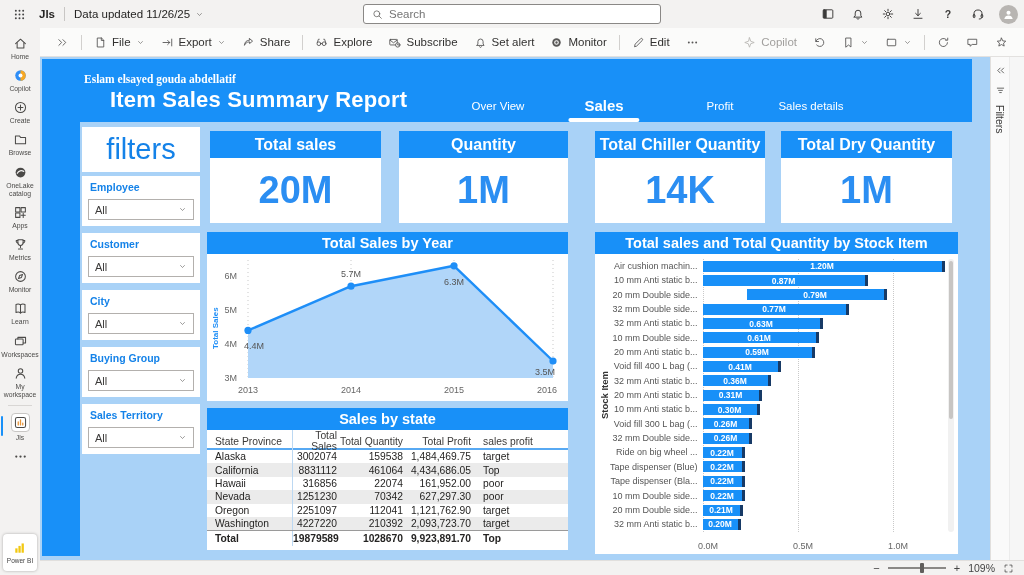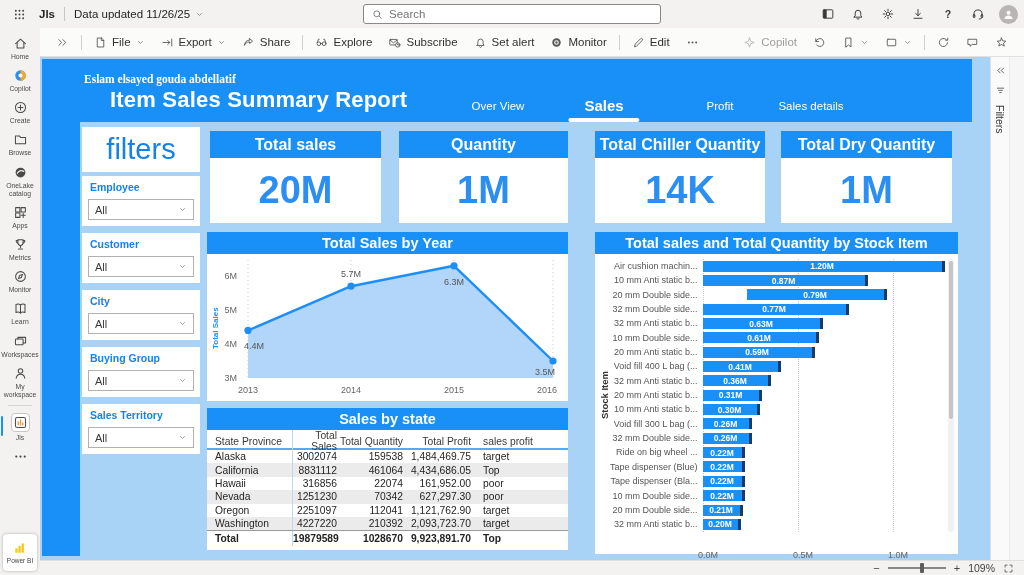--- a/index.html
+++ b/index.html
@@ -92,21 +92,21 @@
 #bylab{width:13px;display:flex;align-items:center;justify-content:center}
 #bylab span{writing-mode:vertical-rl;transform:rotate(180deg);font-size:9.5px;font-weight:bold;color:#333}
 #blabels{width:96px;display:flex;flex-direction:column}
 .blabel{height:14.35px;line-height:14.35px;font-size:9px;color:#555;text-align:right;padding-right:5px;white-space:nowrap;overflow:hidden}
 #btrack{flex:1;position:relative}
 .vgrid{position:absolute;top:0;bottom:0;border-left:1px dotted #c9c9c9}
 .barrow{height:14.35px;display:flex;align-items:center;position:relative}
 .bar{height:11px;background:#1890F8;border-right:3px solid #173A66;color:#fff;font-size:8.5px;font-weight:bold;display:flex;align-items:center;justify-content:center;cursor:pointer}
 #bscroll{width:8px;margin-left:3px;background:#f1f1f1;border-radius:4px;position:relative}
 #bthumb{position:absolute;left:1px;right:1px;top:2px;height:58%;background:#c7c5c3;border-radius:3px}
-#baxis{height:14px;display:flex;margin-top:17px}
+#baxis{height:14px;display:flex;margin-top:8px}
 #baxis .sp{width:109px}
 #bax{flex:1;position:relative;font-size:9px;color:#666}
 #bax span{position:absolute;transform:translateX(-50%);top:1px}
 
 
 #filters-rail{position:absolute;left:990px;top:57px;width:19px;height:503px;background:#fafafa;border-left:1px solid #e1dfdd;display:flex;flex-direction:column;align-items:center;padding-top:8px;gap:9px;z-index:4}
 #filters-rail .prbtn svg{width:11px;height:11px;color:#3b3a39}
 #pane-label{writing-mode:vertical-rl;font-size:10.5px;color:#3b3a39}
 #right-track{position:absolute;left:1009px;top:57px;width:15px;height:503px;background:#f6f6f6;border-left:1px solid #ececec}
 

